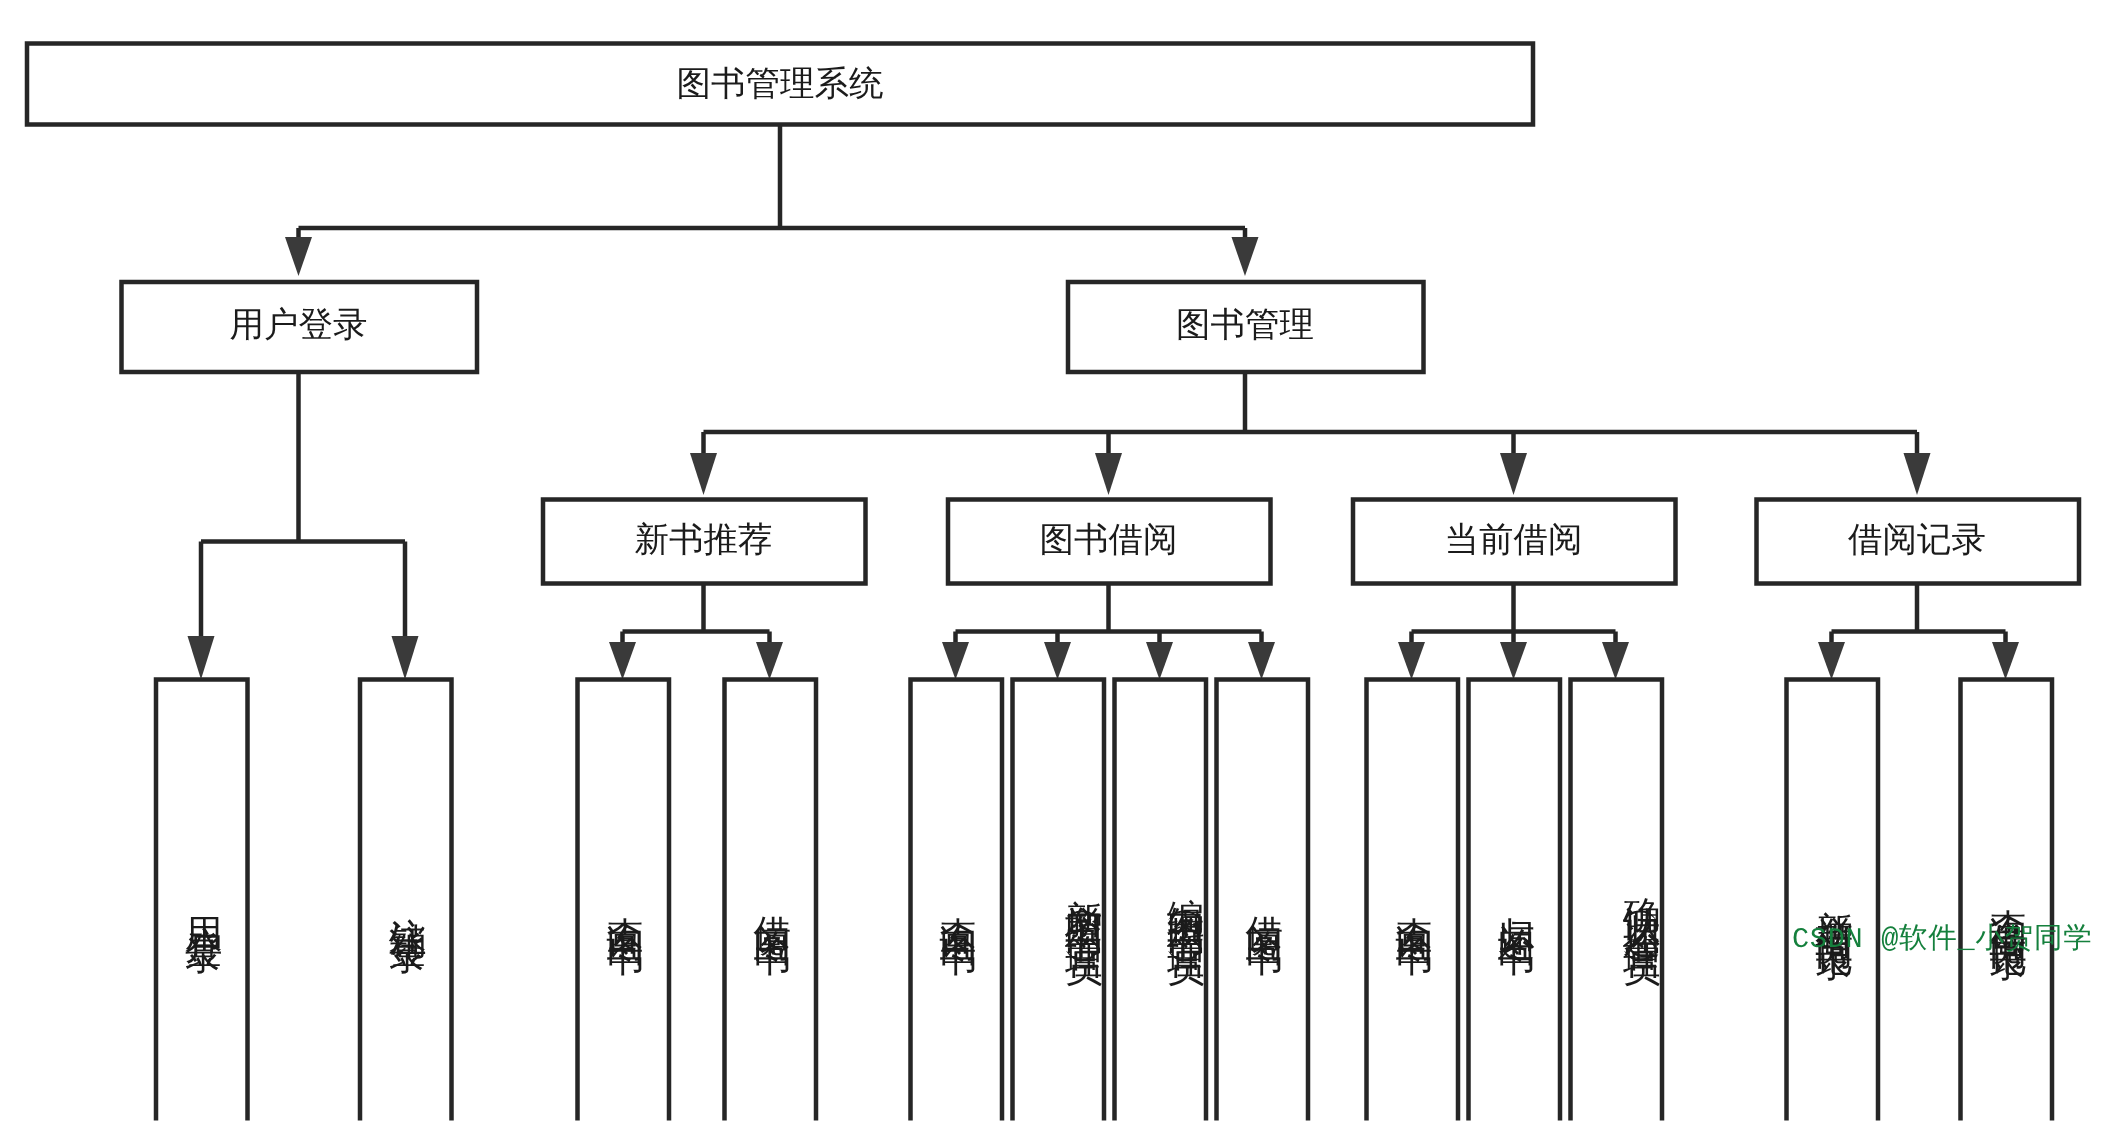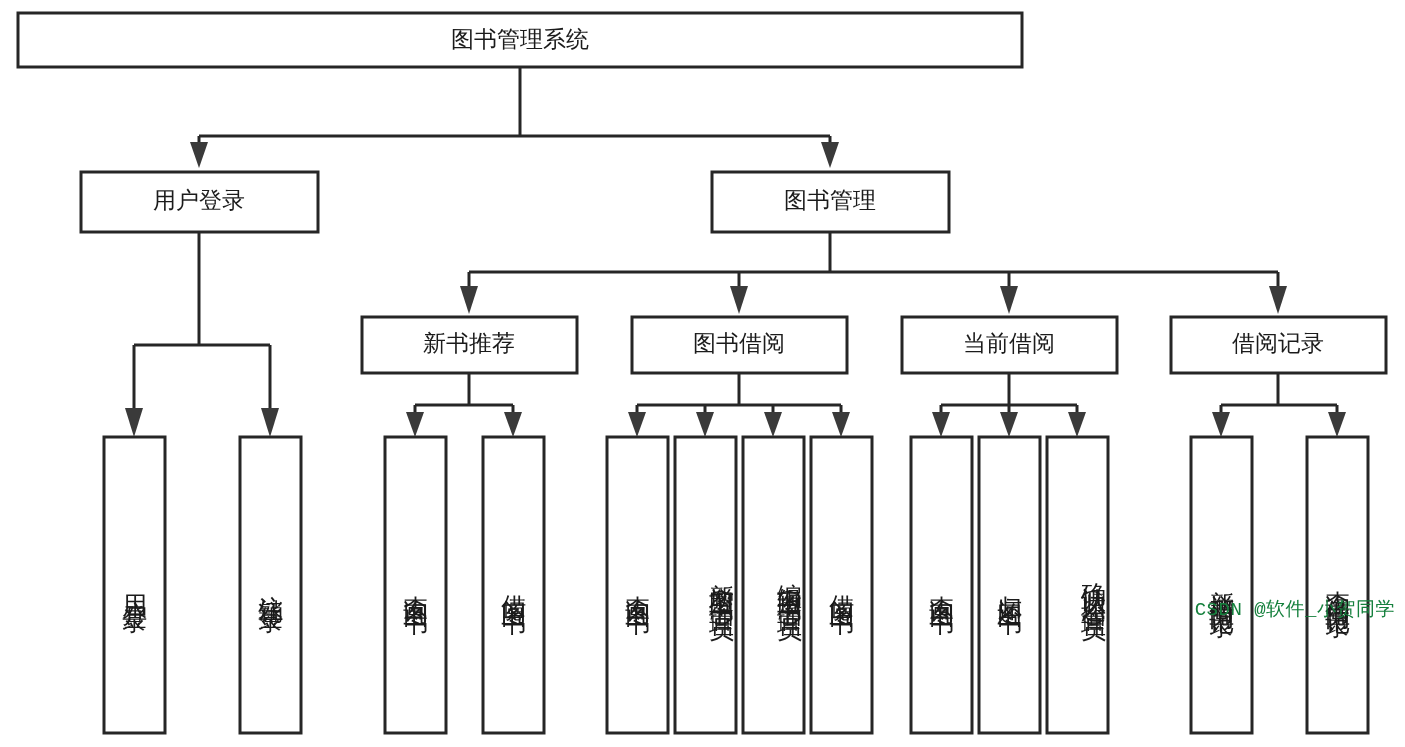--- a/index.html
+++ b/index.html
@@ -11,20 +11,21 @@
     width: 1405px;
     height: 747px;
     font-family: "Liberation Sans", "DejaVu Sans", sans-serif;
     overflow: hidden;
     position: relative;
   }
   #diagram-root {
     position: relative;
     width: 1405px;
     height: 628px;
+    margin-top: 16px;
   }
   svg.tree-svg {
     position: absolute;
     top: 0;
     left: 0;
     width: 1405px;
     height: 747px;
     display: block;
   }
   .node-rect {

